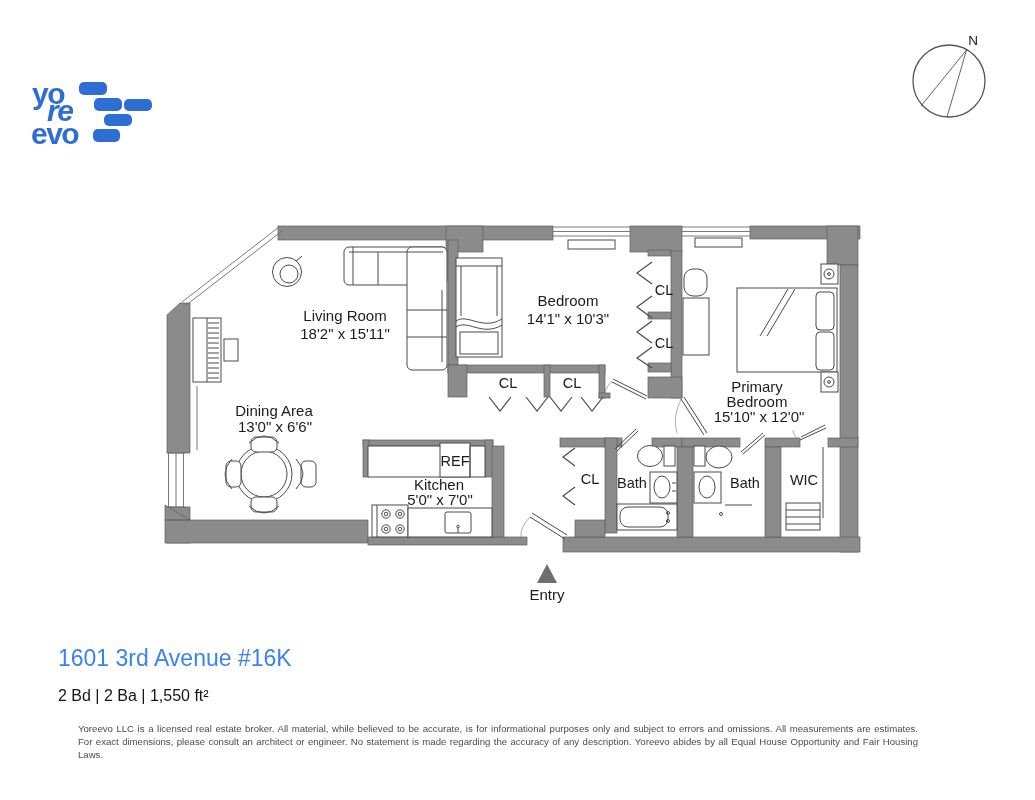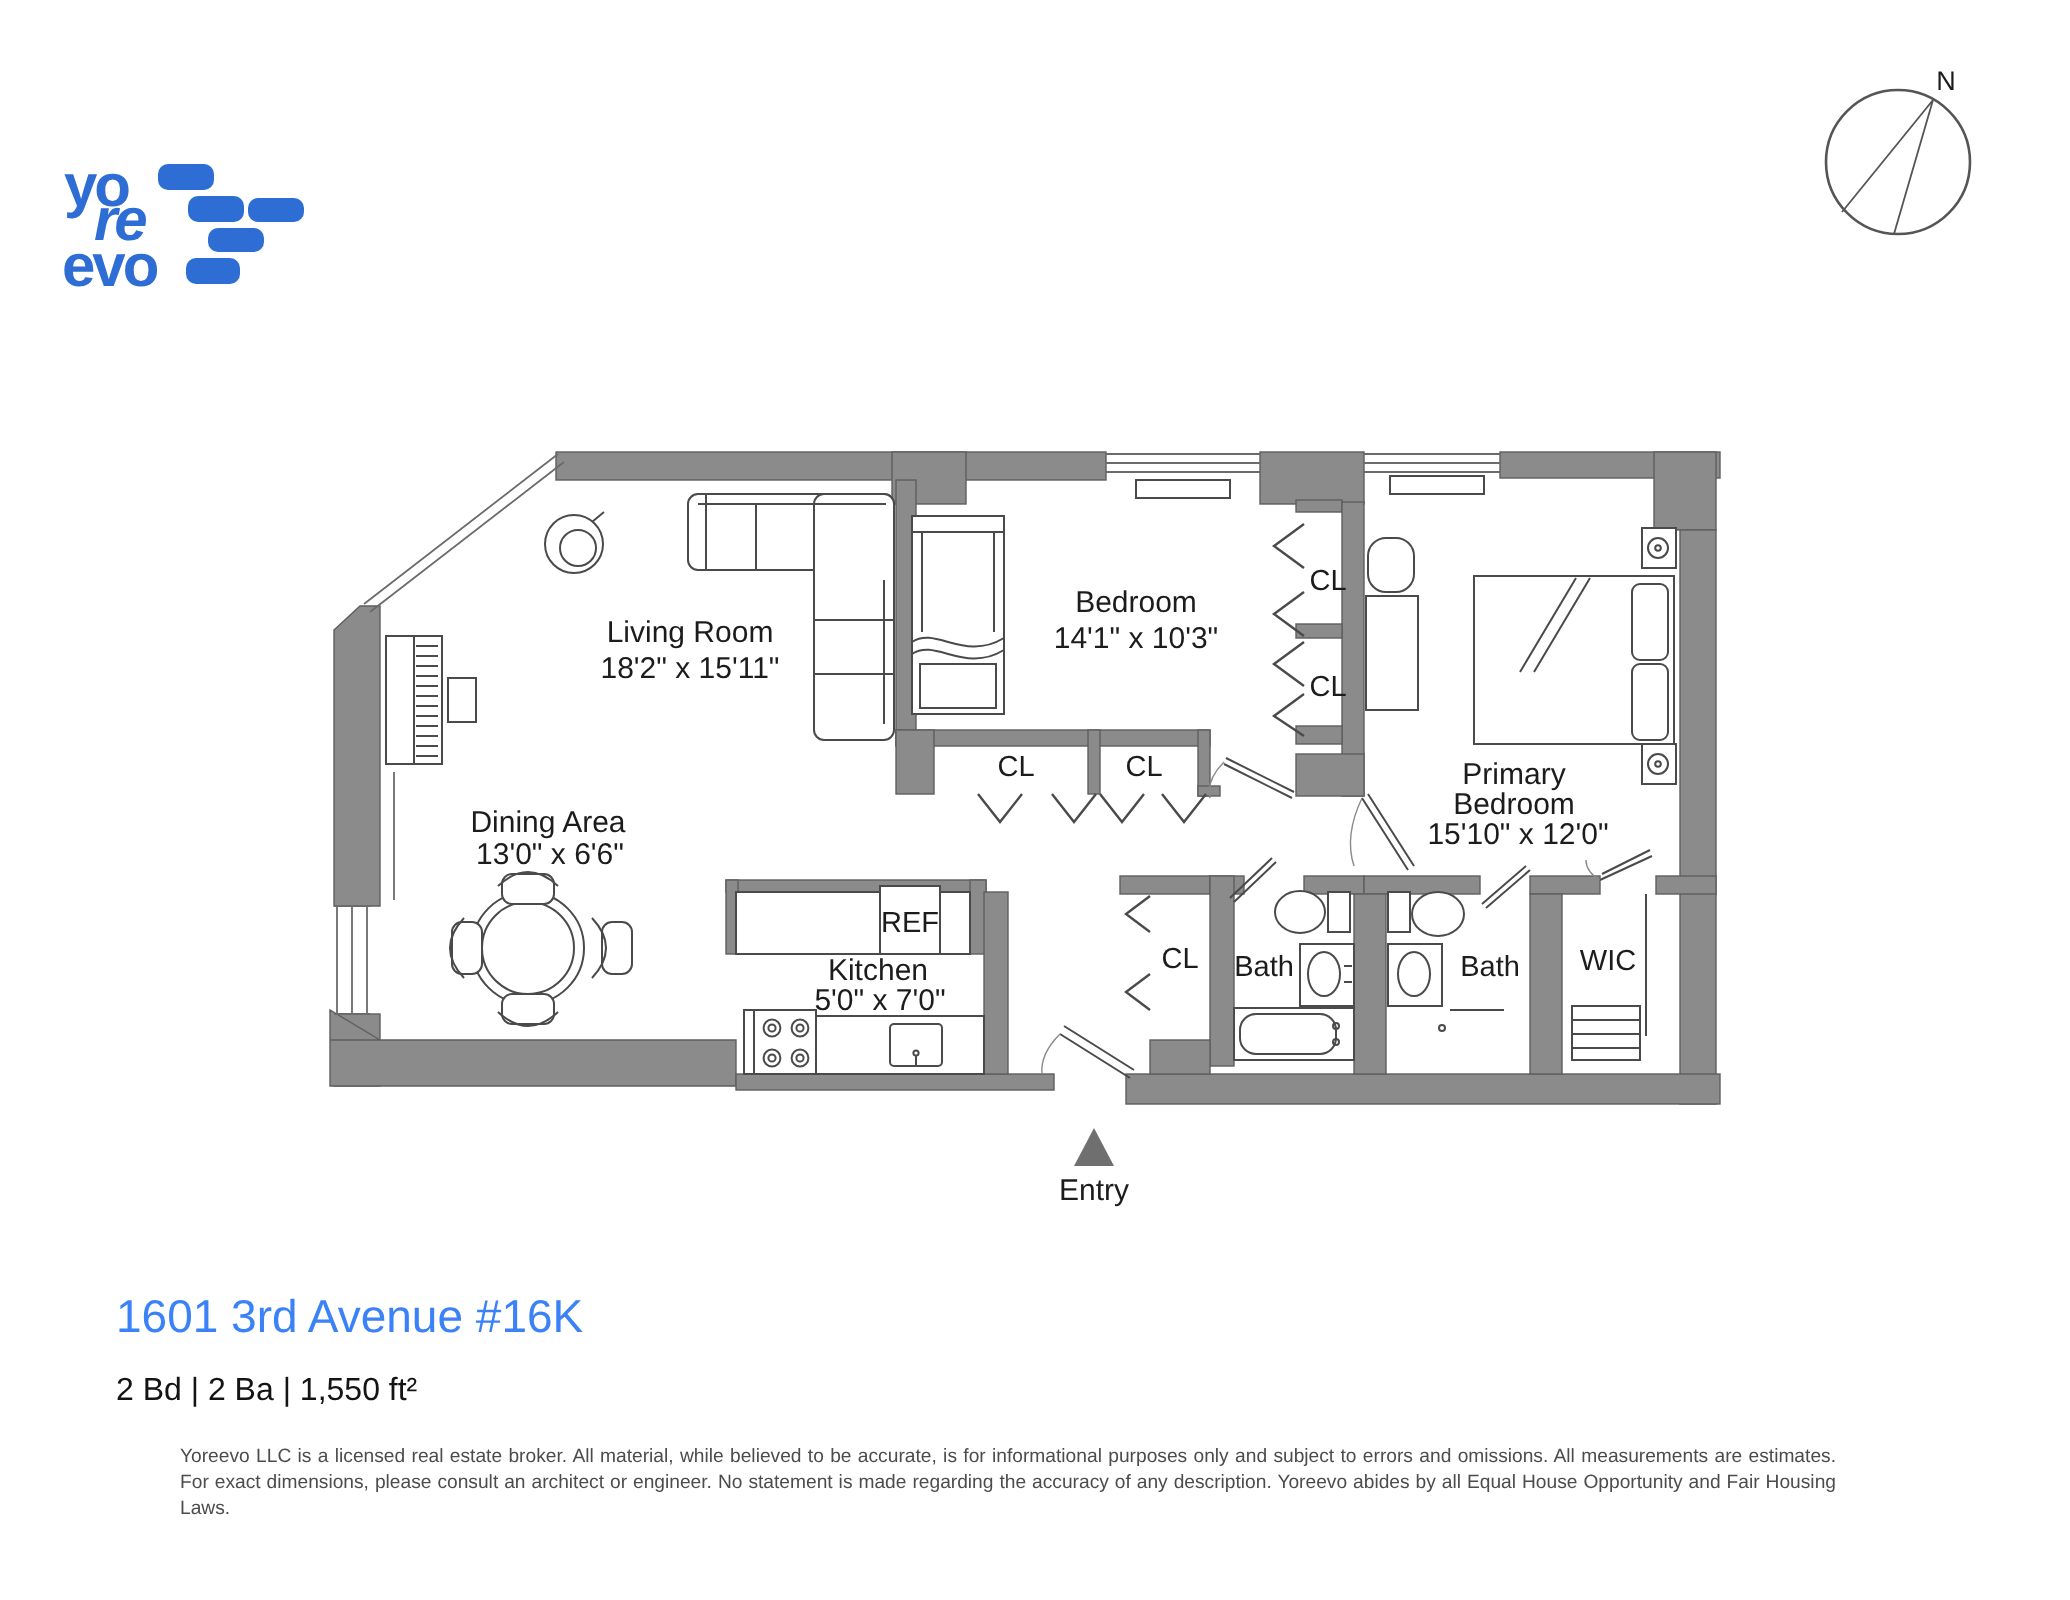--- a/index.html
+++ b/index.html
@@ -28,21 +28,21 @@
   .furn-n{fill:none;stroke:#4a4a4a;stroke-width:1;}
   .thin{fill:none;stroke:#6b6b6b;stroke-width:0.9;}
   .door{fill:none;stroke:#4a4a4a;stroke-width:1;}
   .arc{fill:none;stroke:#8a8a8a;stroke-width:0.7;}
   .chev{fill:none;stroke:#4a4a4a;stroke-width:1.2;}
   
   .address{position:absolute;left:58px;top:645px;font-size:23px;color:#3b82f6;}
   .summary{position:absolute;left:58px;top:687px;font-size:16px;color:#141414;}
   .disclaimer{position:absolute;left:78px;top:722px;width:840px;font-size:9.6px;
               color:#4c4c4c;line-height:13px;}
-  .disclaimer div{text-align:justify;text-align-last:justify;margin-left:12px;}
+  .disclaimer div{text-align:justify;text-align-last:justify;}
 </style>
 </head>
 <body>
 
 <div class="canvas">
 
   <div class="logo">
     <span class="l1">yo</span>
     <span class="l2">re</span>
     <span class="l3">evo</span>

